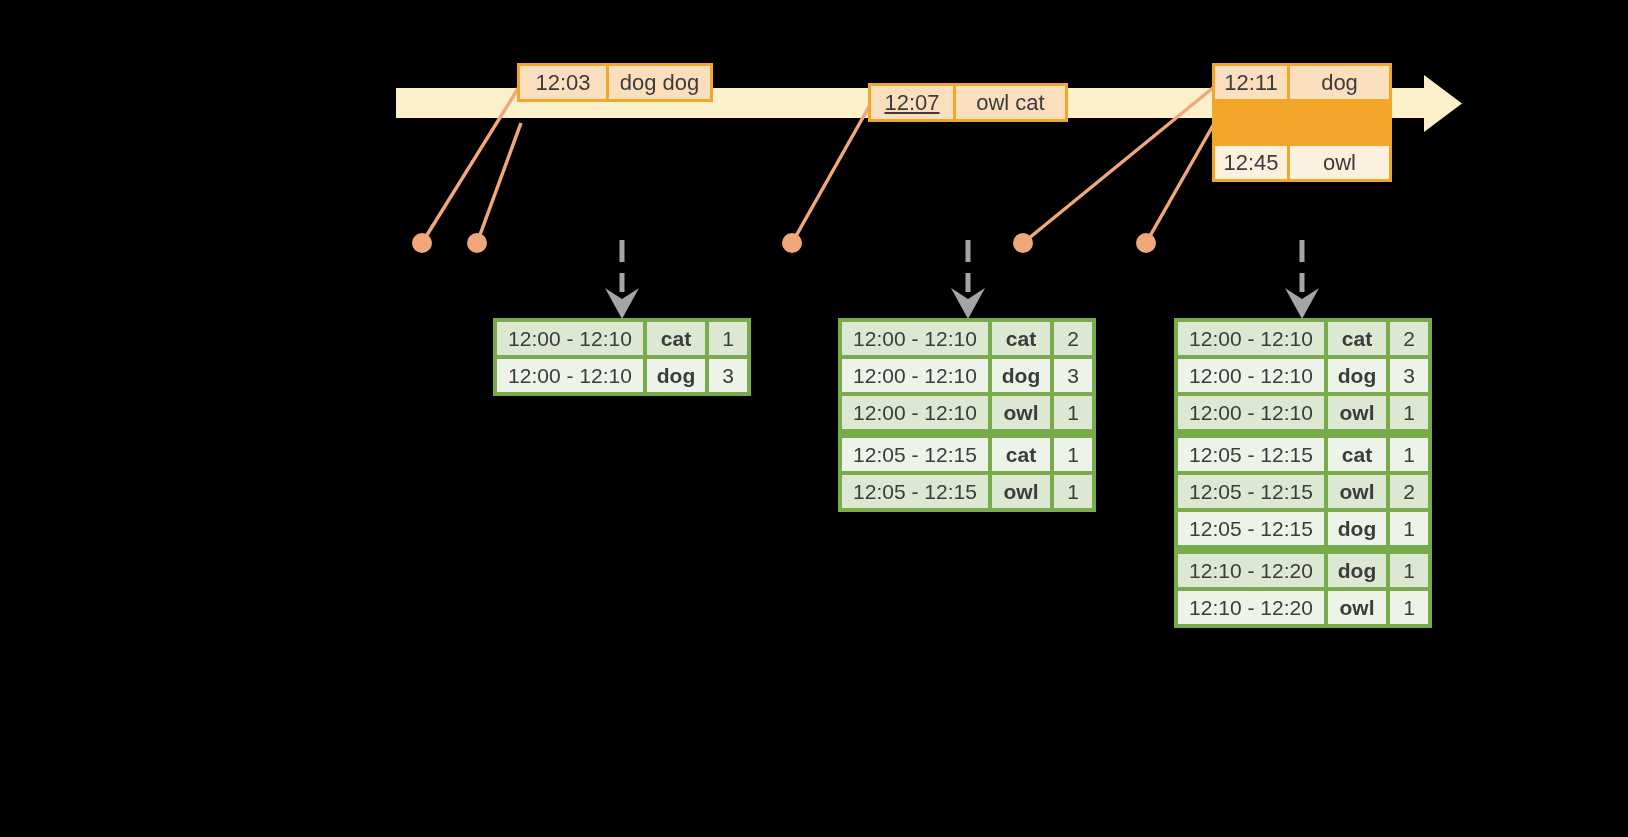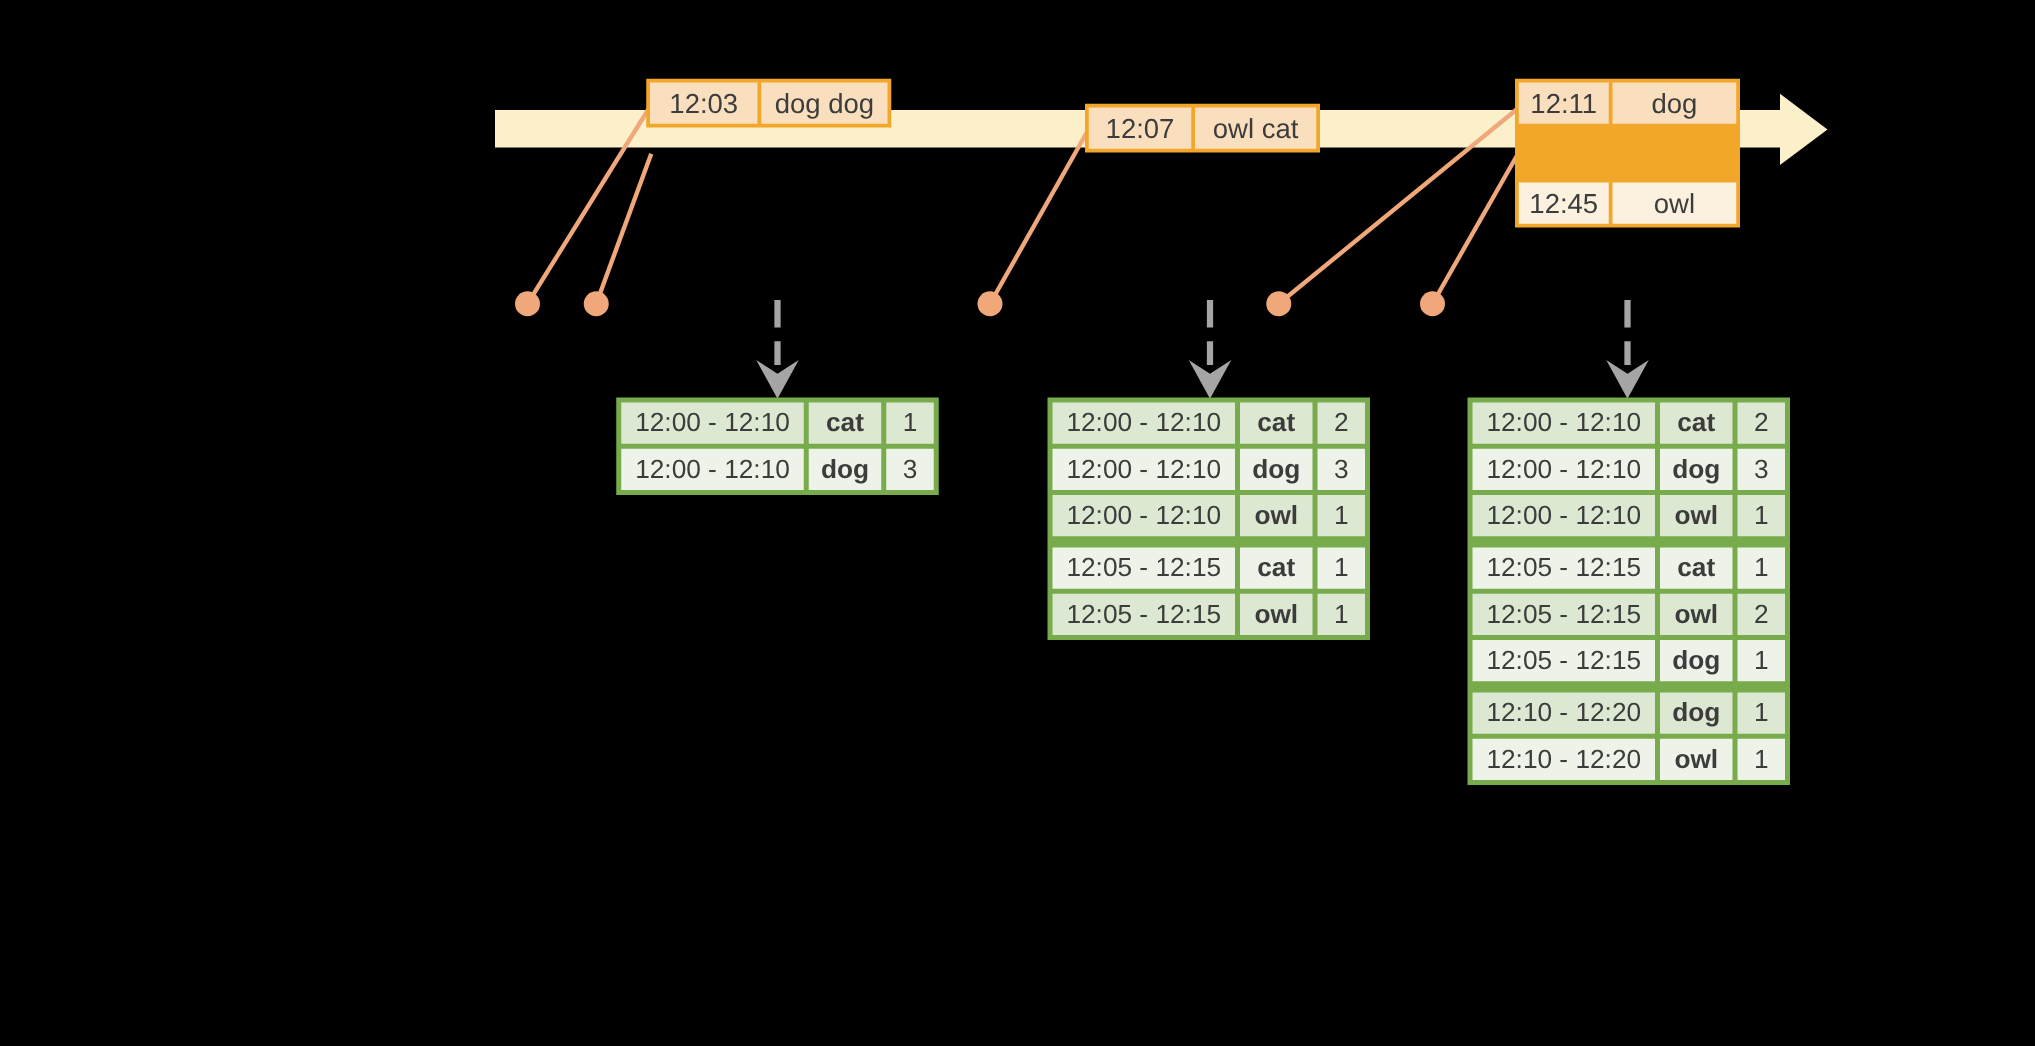--- a/index.html
+++ b/index.html
@@ -17,21 +17,21 @@
   .otable .orow{display:flex;gap:3px;}
   .otable .ocell{
     display:flex;align-items:center;justify-content:center;
     height:33px;font-size:22px;color:#3C3C3C;
   }
   .otable .orow:nth-child(odd) .ocell{background:#FADFBE;}
   .otable .orow:nth-child(even) .ocell{background:#FCF1DE;}
   #events-0{left:517px;top:63px;}
   #events-0 .time{width:86px;} #events-0 .words{width:101px;}
   #events-1{left:868px;top:83px;}
-  #events-1 .time{width:82px;} #events-1 .words{width:97px;}
+  #events-1 .time{width:82px;text-decoration:underline;} #events-1 .words{width:109px;}
   #events-2{left:1212px;top:63px;gap:47px;}
   #events-2 .time{width:72px;} #events-2 .words{width:99px;}
 
   
   .gtable{
     position:absolute;z-index:2;display:flex;flex-direction:column;
     padding:4px;background:#77AB4C;box-sizing:border-box;
   }
   .gtable .grow{display:flex;gap:4px;margin-top:4px;}
   .gtable .grow:first-child{margin-top:0;}

